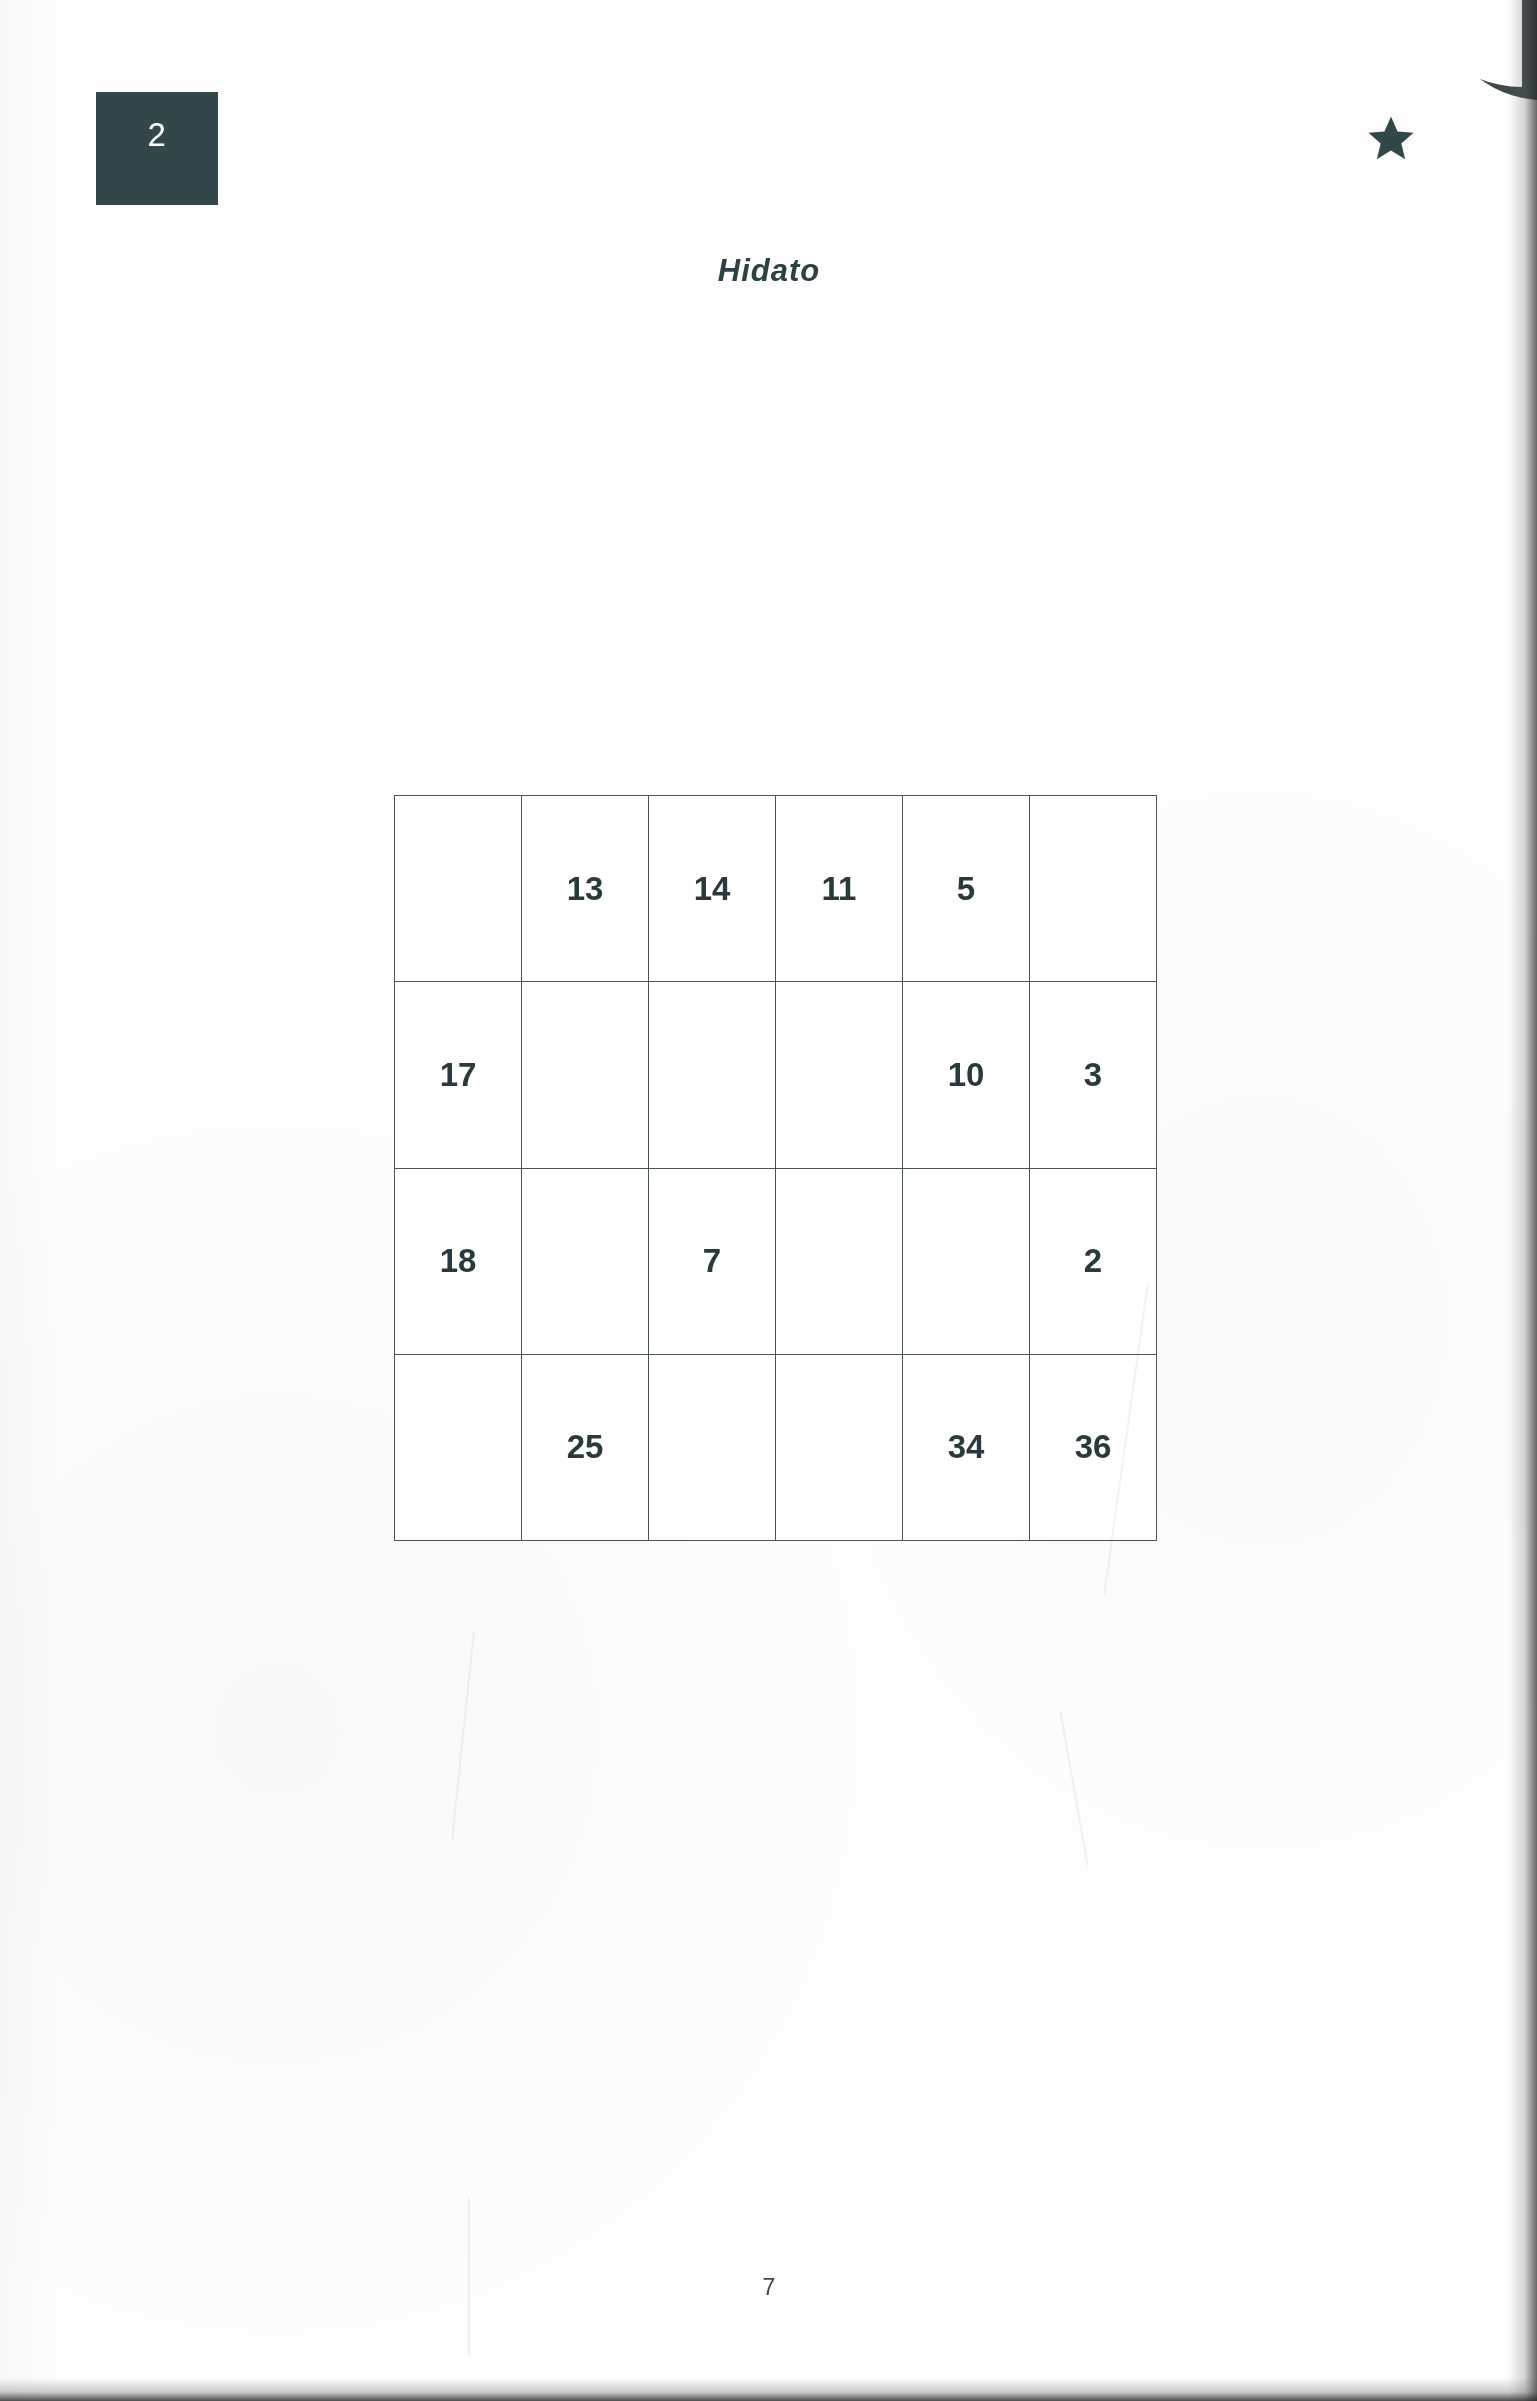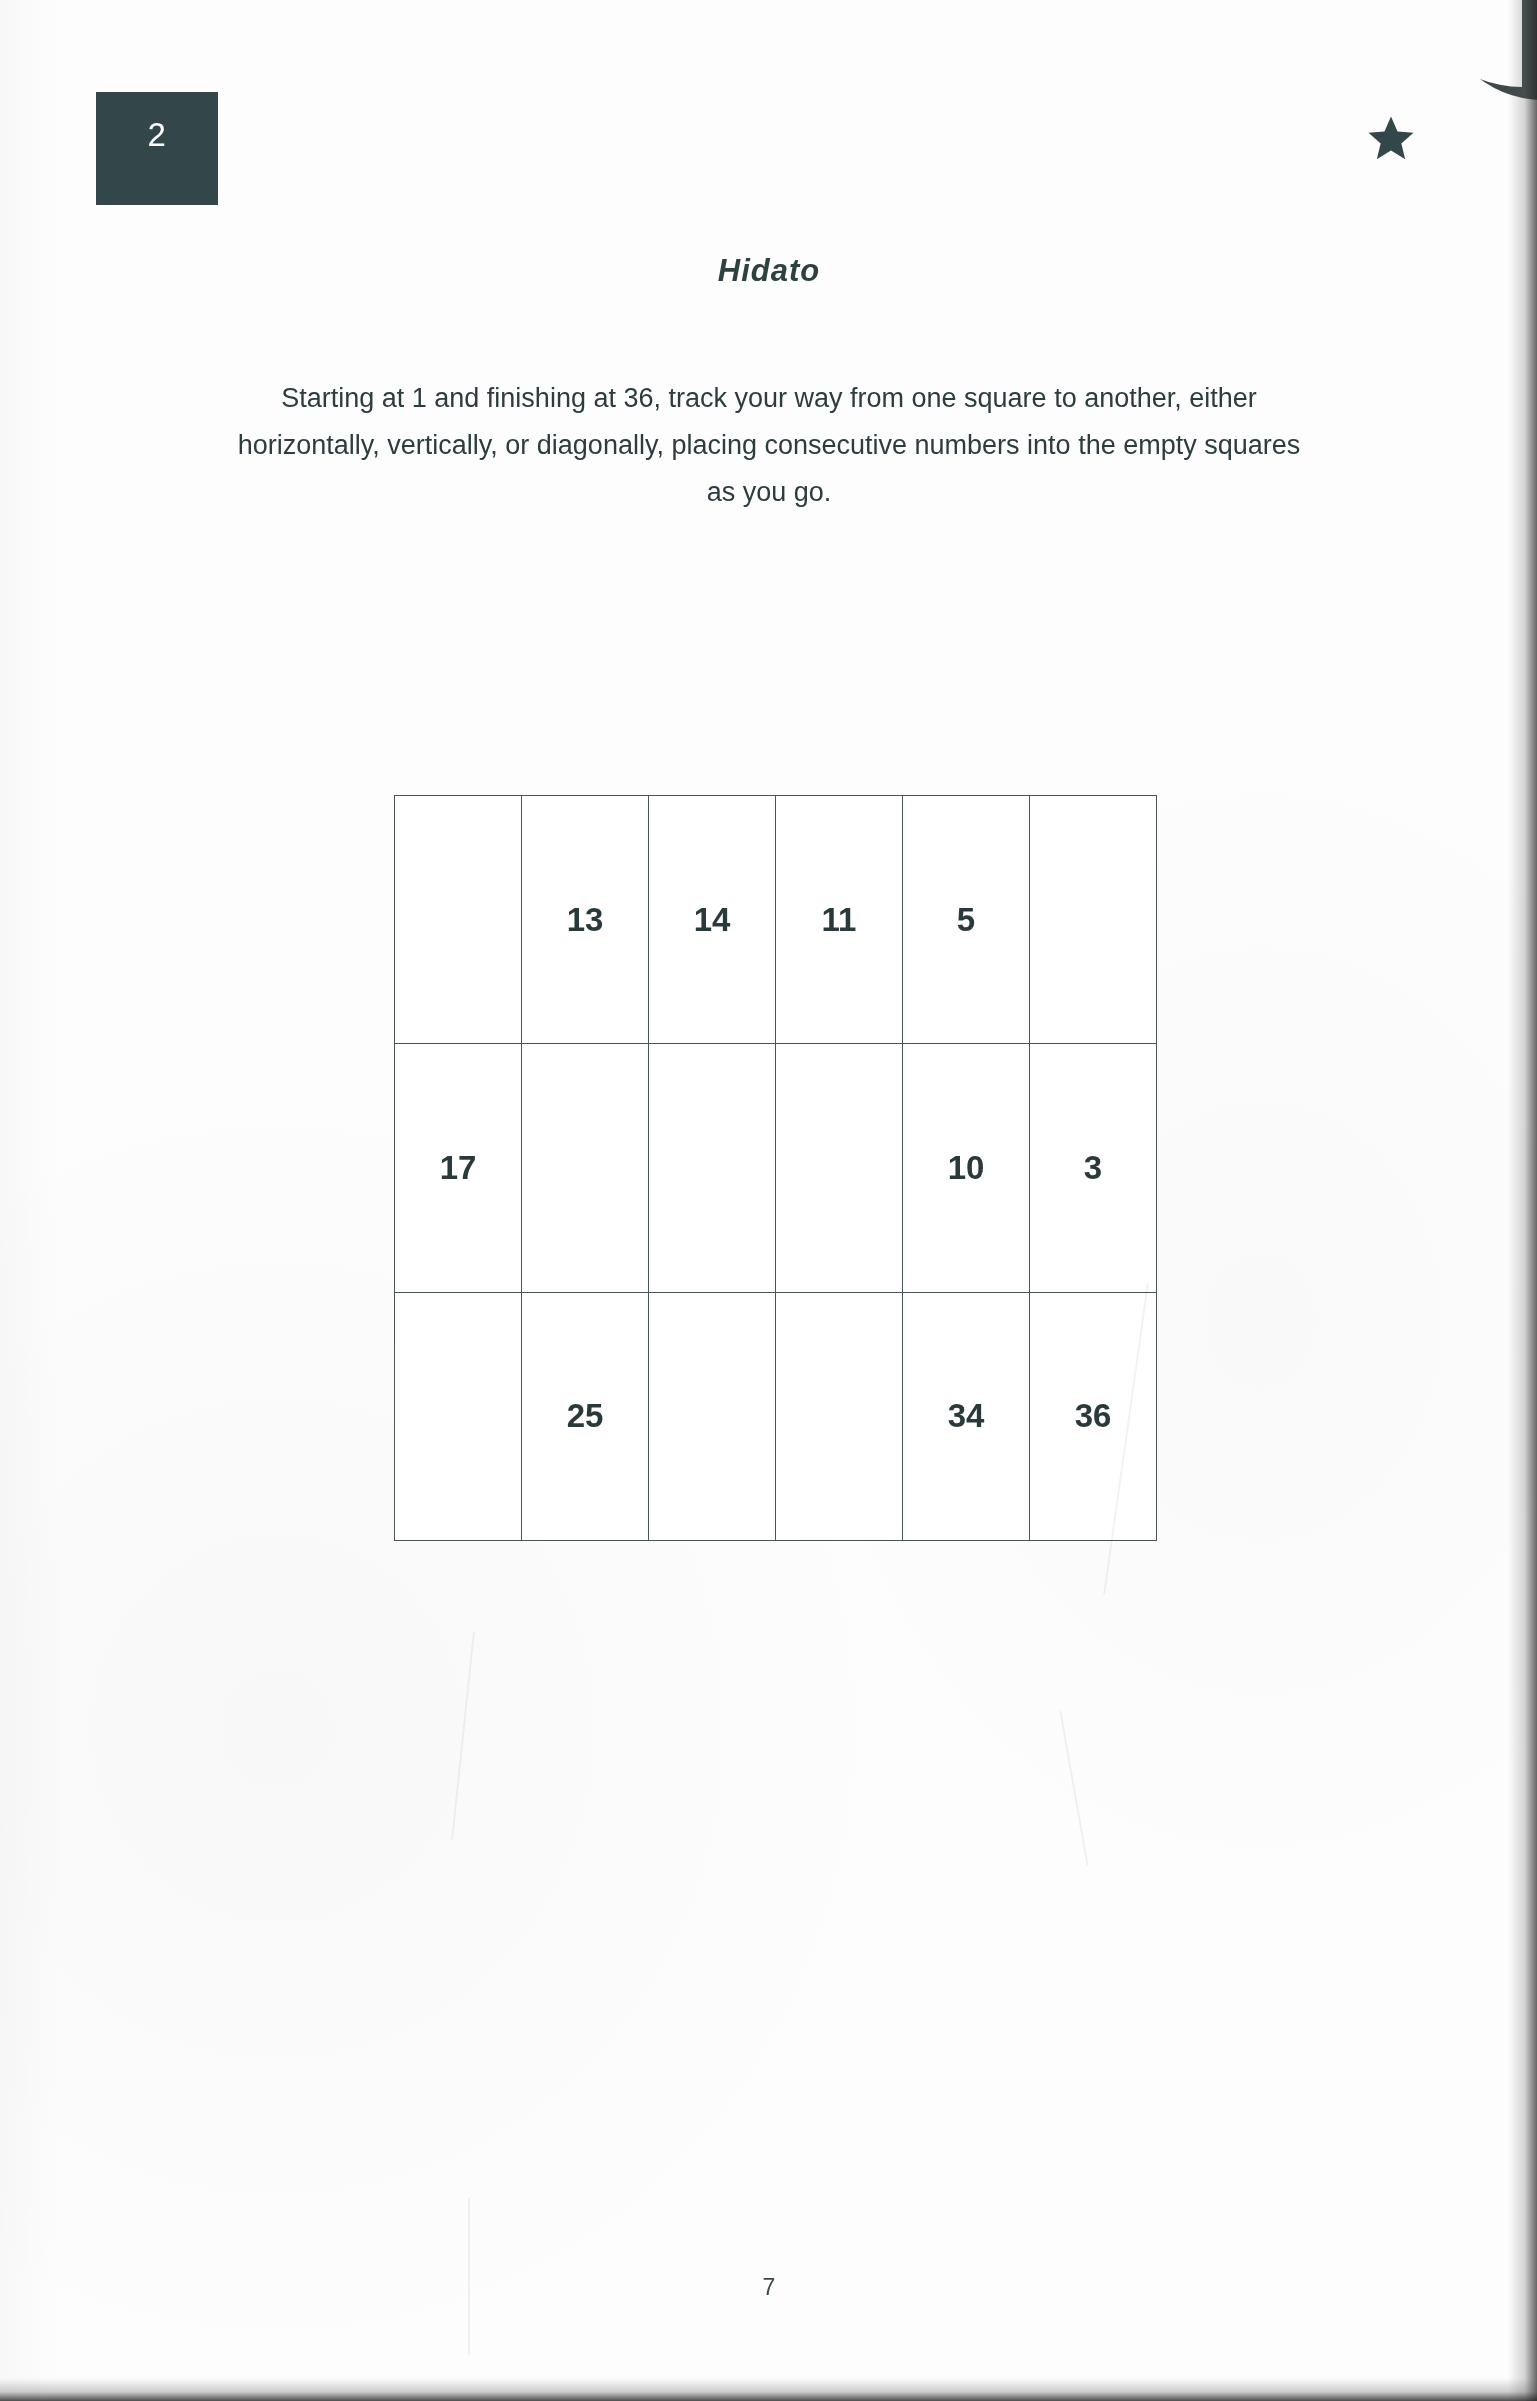--- a/index.html
+++ b/index.html
@@ -171,21 +171,20 @@
   </div>
 
   <div class="star">
     <svg viewBox="0 0 24 24" aria-hidden="true">
       <path fill="currentColor" d="M12 1.6l2.9 6.6 7.1.6-5.4 4.7 1.7 7-6.3-3.8-6.3 3.8 1.7-7L2 8.8l7.1-.6z"></path>
     </svg>
   </div>
 
   <div class="title">Hidato</div>
 
-  <div class="instructions">Starting at 1 and finishing at 36, track your way from one square to another, either horizontally, vertically, or diagonally, placing consecutive numbers into the empty squares as you go.</div>
 
   <div class="grid-wrap">
     <table class="grid">
       <tbody>
         <tr>
           <td></td>
           <td>13</td>
           <td>14</td>
           <td>11</td>
           <td>5</td>
@@ -193,20 +192,28 @@
         </tr>
         <tr>
           <td>17</td>
           <td></td>
           <td></td>
           <td></td>
           <td>10</td>
           <td>3</td>
         </tr>
         <tr>
+          <td>18</td>
+          <td></td>
+          <td>7</td>
+          <td></td>
+          <td></td>
+          <td>2</td>
+        </tr>
+        <tr>
           <td></td>
           <td>25</td>
           <td></td>
           <td></td>
           <td>34</td>
           <td>36</td>
         </tr>
       </tbody>
     </table>
   </div>

